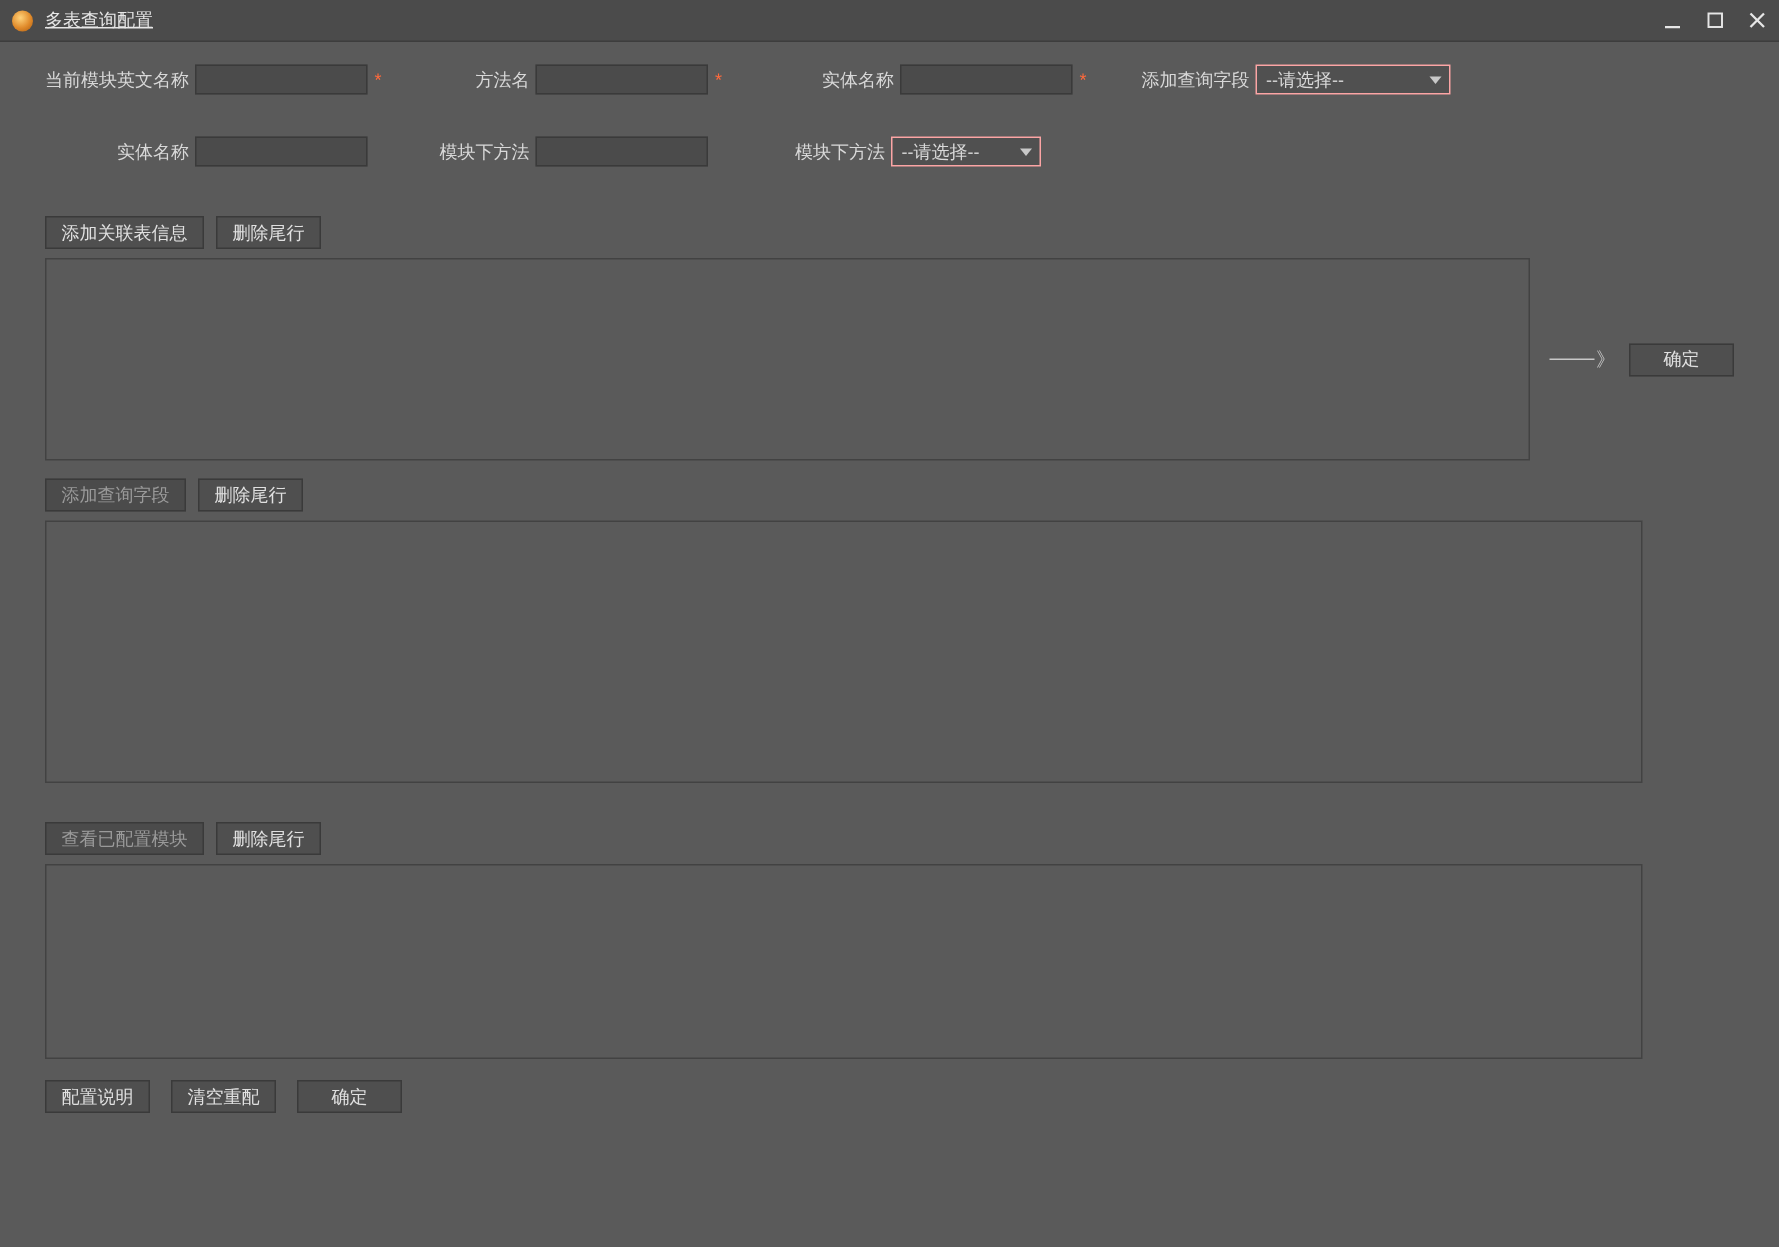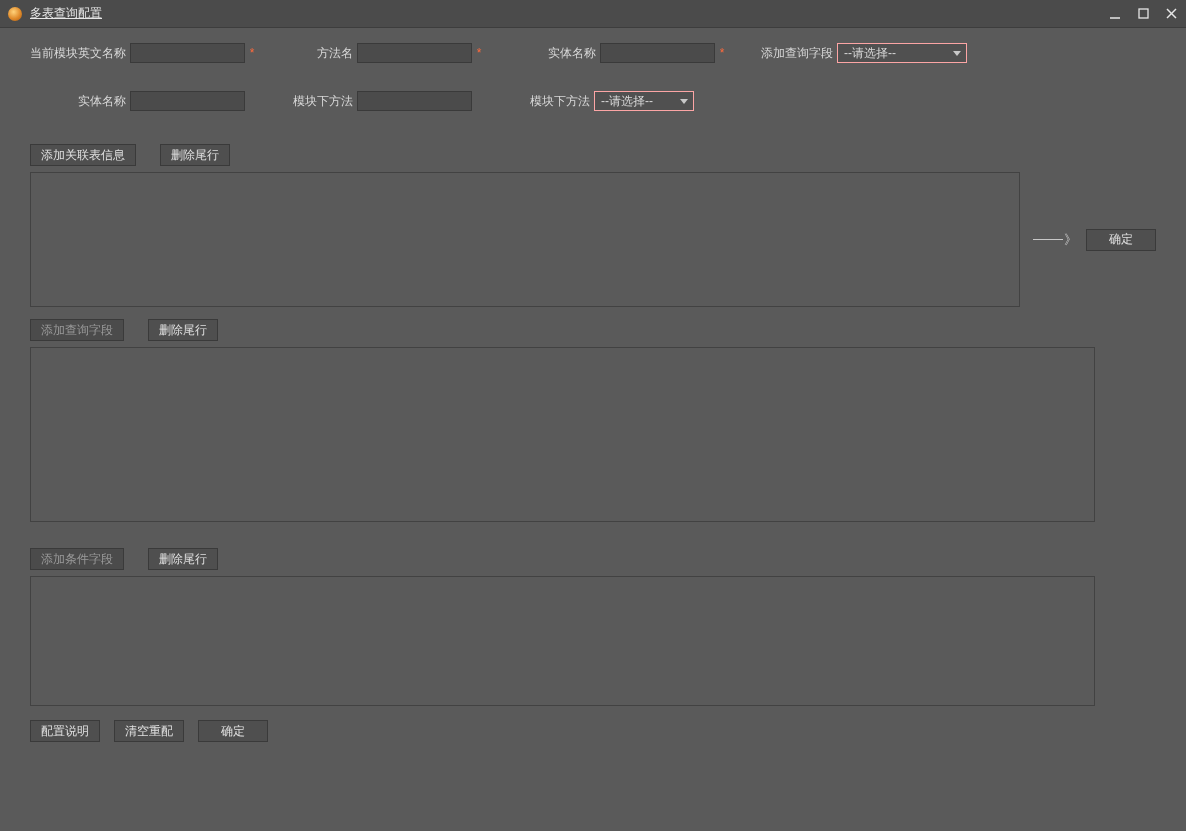--- a/index.html
+++ b/index.html
@@ -47,21 +47,21 @@
     padding: 0 18px 0 6px; color: #d8d8d8; cursor: pointer;
   }
   .select-wrap.w130 { width: 130px; }
   .select-wrap.w100 { width: 100px; }
   .select-wrap .caret {
     position: absolute; right: 5px; top: 50%; transform: translateY(-40%);
     width: 0; height: 0; border-left: 4px solid transparent; border-right: 4px solid transparent;
     border-top: 5px solid #c8c8c8;
   }
 
-  .section-btns { display: flex; gap: 24px; margin: 18px 0 6px 30px; }
+  .section-btns { display: flex; gap: 8px; margin: 18px 0 6px 30px; }
   .section-btns.first { margin-top: 32px; }
   .btn {
     height: 22px; padding: 0 10px; min-width: 64px;
     background: #4f4f4f; border: 1px solid #3a3a3a; color: #e0e0e0;
     font-size: 12px; cursor: pointer; display: inline-flex; align-items: center; justify-content: center;
   }
   .btn.disabled { color: #9a9a9a; background: #4b4b4b; cursor: default; }
 
   .panel {
     margin: 0 30px; border: 1px solid #424242; background: #5a5a5a;
@@ -179,21 +179,21 @@
       </div>
     </div>
 
     <div class="section-btns" style="margin-top:12px;">
       <button class="btn disabled">添加查询字段</button>
       <button class="btn">删除尾行</button>
     </div>
     <div class="panel h175 w1065"></div>
 
     <div class="section-btns" style="margin-top:26px;">
-      <button class="btn disabled">添加条件字段</button>
+      <button class="btn disabled">查看已配置模块</button>
       <button class="btn">删除尾行</button>
     </div>
     <div class="panel h130 w1065"></div>
 
     <div class="footer-btns">
       <button class="btn">配置说明</button>
       <button class="btn">清空重配</button>
       <button class="btn primary">确定</button>
     </div>
 

